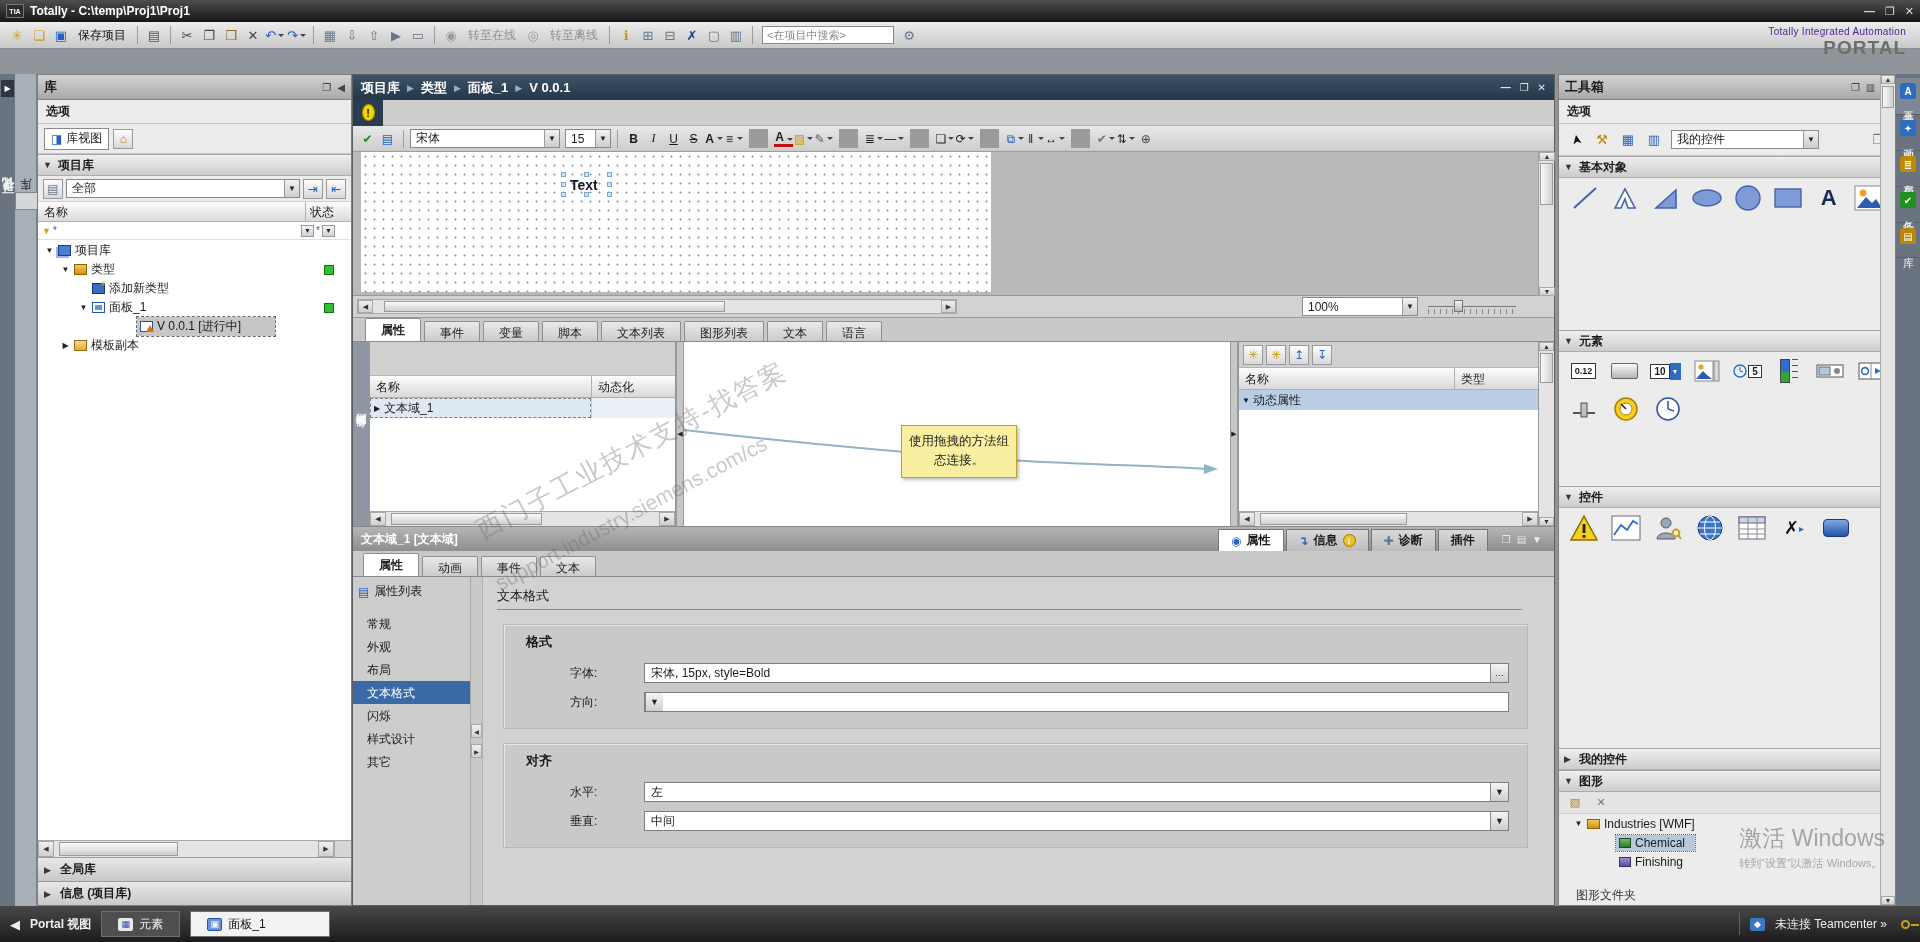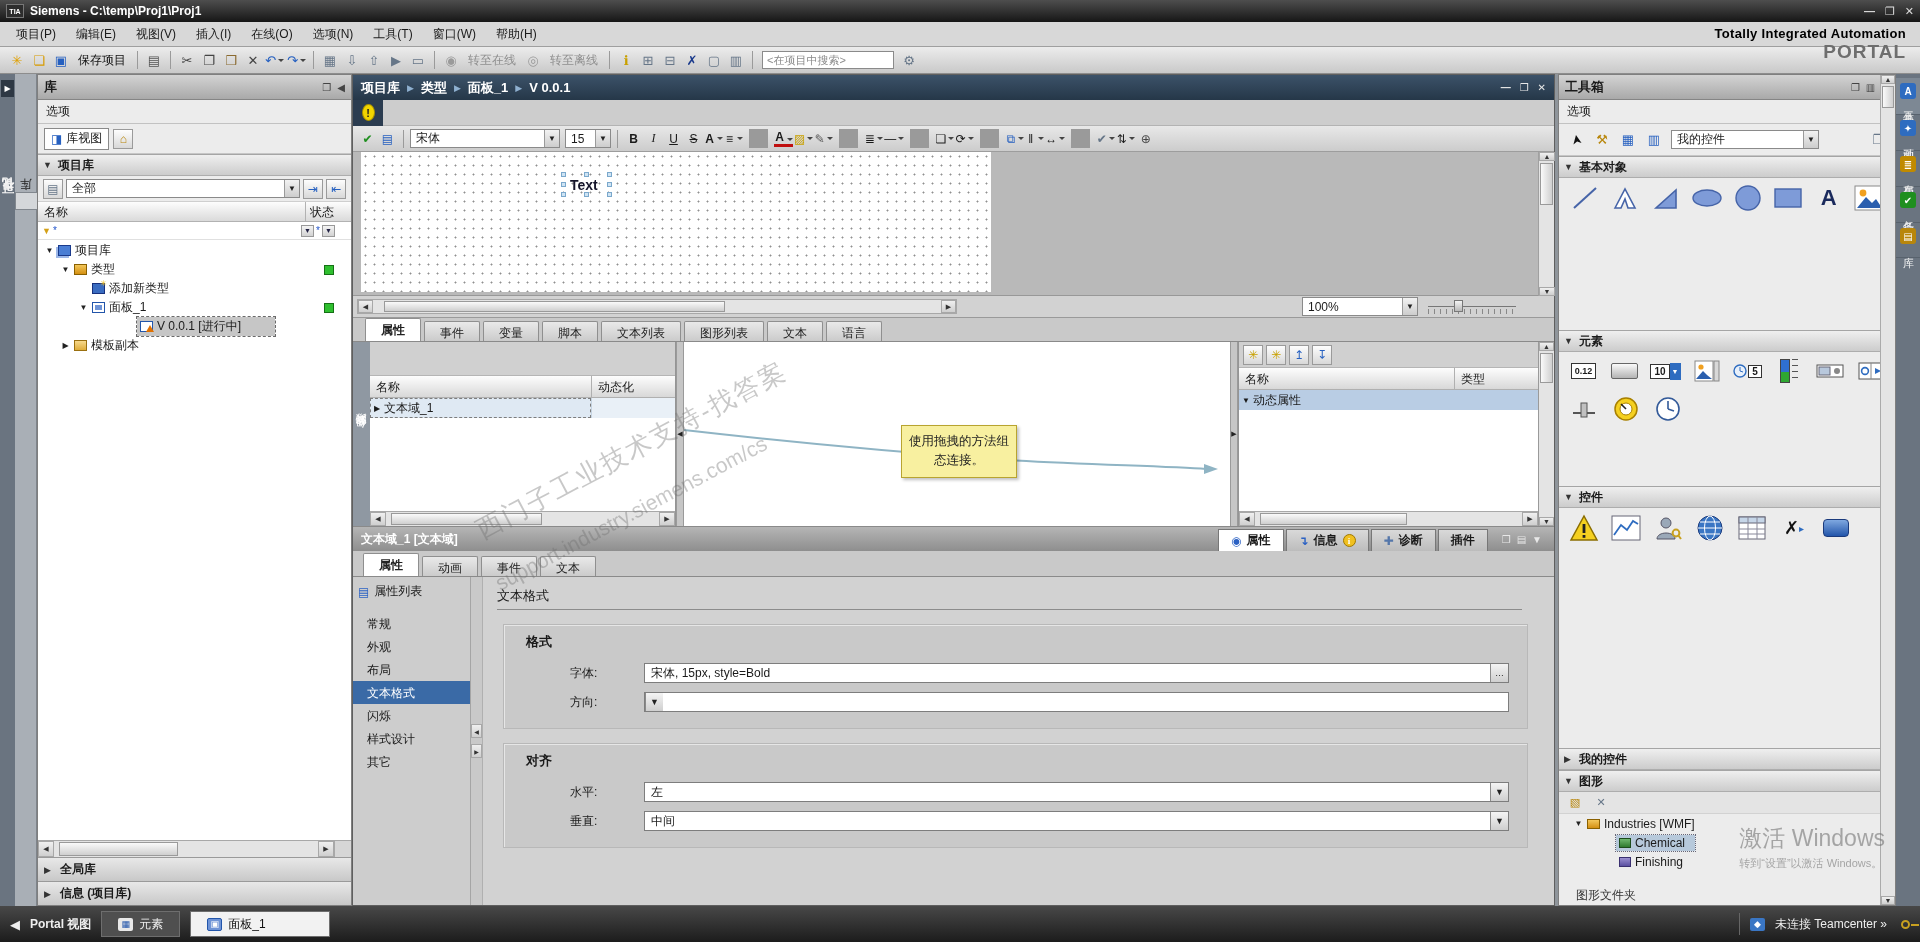--- a/index.html
+++ b/index.html
@@ -14,37 +14,37 @@
 .menu-item{padding:4px 10px;cursor:default}
 .toolbar{height:27px;background:linear-gradient(#ececec,#c9c9c9);border-bottom:1px solid #8d8d8d;display:flex;align-items:center;padding-left:6px}
 .tb{min-width:20px;height:20px;display:inline-flex;align-items:center;justify-content:center;font-size:13px;margin:0 1px;position:relative;cursor:default}
 .tb.drop{padding-right:9px}
 .tb.drop::after{content:"";position:absolute;right:1px;top:9px;border:3px solid transparent;border-top-color:#444}
 .sep{width:1px;height:18px;background:#9a9a9a;margin:0 5px;min-width:1px}
 .tlabel{font-size:12px;padding:0 5px;color:#111}
 .tlabel.dis{color:#8d8d8d}
 .search{width:132px;height:18px;background:#fff;border:1px solid #8a8a8a;color:#8a8a8a;font-size:11px;display:inline-flex;align-items:center;padding:0 4px;margin:0 4px;justify-content:flex-start}
 .tia-block{position:absolute;right:14px;top:26px;text-align:right;z-index:5;pointer-events:none}
-.tia-block .l1{font-size:13px;font-weight:bold;color:#000000;letter-spacing:.3px}
+.tia-block .l1{font-size:10px;font-weight:normal;color:#4c1d95;letter-spacing:.3px}
 .tia-block .l2{font-size:19px;color:#6e6e6e;letter-spacing:1px;font-weight:bold}
 
 .lstrip1{position:absolute;left:0;top:74px;bottom:36px;width:15px;background:#6a7480}
 .collapse-arrow{width:13px;height:17px;margin:6px auto 0;background:#2e3844;color:#fff;font-size:8px;display:flex;align-items:center;justify-content:center}
 .vtext-up{writing-mode:vertical-rl;transform:rotate(180deg);color:#f2f2f2;font-size:12px;letter-spacing:2px;margin:100px auto 0;font-weight:bold}
 .lstrip2{position:absolute;left:15px;top:74px;bottom:36px;width:22px;background:#a9afb6;border-right:1px solid #7e848b}
 .side-tab{writing-mode:vertical-rl;transform:rotate(180deg);background:#d4d7da;border:1px solid #81878e;color:#222;padding:8px 2px;margin:118px auto 0;font-size:12px}
 .rstrip{position:absolute;right:0;top:74px;bottom:36px;width:24px;background:#6a7480;display:flex;flex-direction:column;align-items:center;padding-top:4px}
 .rtab{display:flex;flex-direction:column;align-items:center;gap:4px;padding:5px 0 8px;border-bottom:1px solid #58626d;width:100%;cursor:default}
 .rtab.active{background:#7d8894}
 .rtab-icon{width:16px;height:16px;border-radius:3px;color:#fff;font-size:10px;display:flex;align-items:center;justify-content:center;font-weight:bold}
 .rtab-label{writing-mode:vertical-rl;color:#f2f2f2;font-size:11px;letter-spacing:1px}
 
 .panel-header{height:25px;background:linear-gradient(#d3d3d3,#a9a9a9);border-bottom:1px solid #858585;display:flex;align-items:center;padding:0 6px;font-weight:bold;font-size:13px}
 .ph-icons{margin-left:auto;display:flex;gap:6px;color:#444;font-size:10px}
-.opt-row{height:24px;border-bottom:1px solid #c2c2c2;display:flex;align-items:center;padding:0 8px;font-weight:normal}
+.opt-row{height:24px;border-bottom:1px solid #c2c2c2;display:flex;align-items:center;padding:0 8px;font-weight:bold}
 .sec-header{height:22px;background:linear-gradient(#efefef,#cccccc);border-top:1px solid #a5a5a5;border-bottom:1px solid #adadad;display:flex;align-items:center;gap:5px;padding:0 5px;font-weight:bold}
 .chev{font-size:9px;color:#333;width:10px}
 .iconbtn{min-width:20px;height:20px;border:1px solid #9a9a9a;background:linear-gradient(#fdfdfd,#d8d8d8);display:inline-flex;align-items:center;justify-content:center;font-size:12px;cursor:default}
 .combo{height:19px;background:#fff;border:1px solid #8a8a8a;display:flex;align-items:center;font-size:12px}
 .combo .cv{flex:1;padding:0 5px;overflow:hidden;white-space:nowrap}
 .combo .ca{width:15px;height:100%;background:linear-gradient(#f2f2f2,#cdcdcd);border-left:1px solid #9a9a9a;display:flex;align-items:center;justify-content:center;font-size:8px;color:#222}
 
 .library{position:absolute;left:37px;top:74px;width:315px;bottom:36px;background:#ececec;border:1px solid #7f7f7f;display:flex;flex-direction:column}
 .libview-row{height:30px;display:flex;align-items:center;gap:4px;padding:0 6px;border-bottom:1px solid #c6c6c6}
 .toggle-btn{height:22px;border:1px solid #8a8a8a;background:#fff;display:inline-flex;align-items:center;gap:4px;padding:0 6px}
@@ -192,40 +192,28 @@
 
 .svgc svg{display:block}
 </style>
 </head>
 <body>
 
 <div class="app">
 
   <div class="titlebar">
     <span class="tia-logo">TIA</span>
-    <span>Siemens - C:\temp\Proj1\Proj1</span>
+    <span>Totally - C:\temp\Proj1\Proj1</span>
     <span class="win-btns">
       <span>—</span>
       <span>❐</span>
       <span>✕</span>
     </span>
   </div>
 
-  <div class="menubar">
-
-  <span class="menu-item">项目(P)</span>
-      <span class="menu-item">编辑(E)</span>
-      <span class="menu-item">视图(V)</span>
-      <span class="menu-item">插入(I)</span>
-      <span class="menu-item">在线(O)</span>
-      <span class="menu-item">选项(N)</span>
-      <span class="menu-item">工具(T)</span>
-      <span class="menu-item">窗口(W)</span>
-      <span class="menu-item">帮助(H)</span>
-    </div>
 
   <div class="toolbar">
 
   <span class="tb" style="color: rgb(224, 160, 0);">✳</span>
       <span class="tb" style="color: rgb(215, 155, 0);">❏</span>
       <span class="tb" style="color: rgb(38, 96, 192);">▣</span>
       <span class="tb tlabel">保存项目</span>
       <span class="tb sep"></span>
       <span class="tb" style="color: rgb(85, 85, 85);">▤</span>
       <span class="tb sep"></span>

